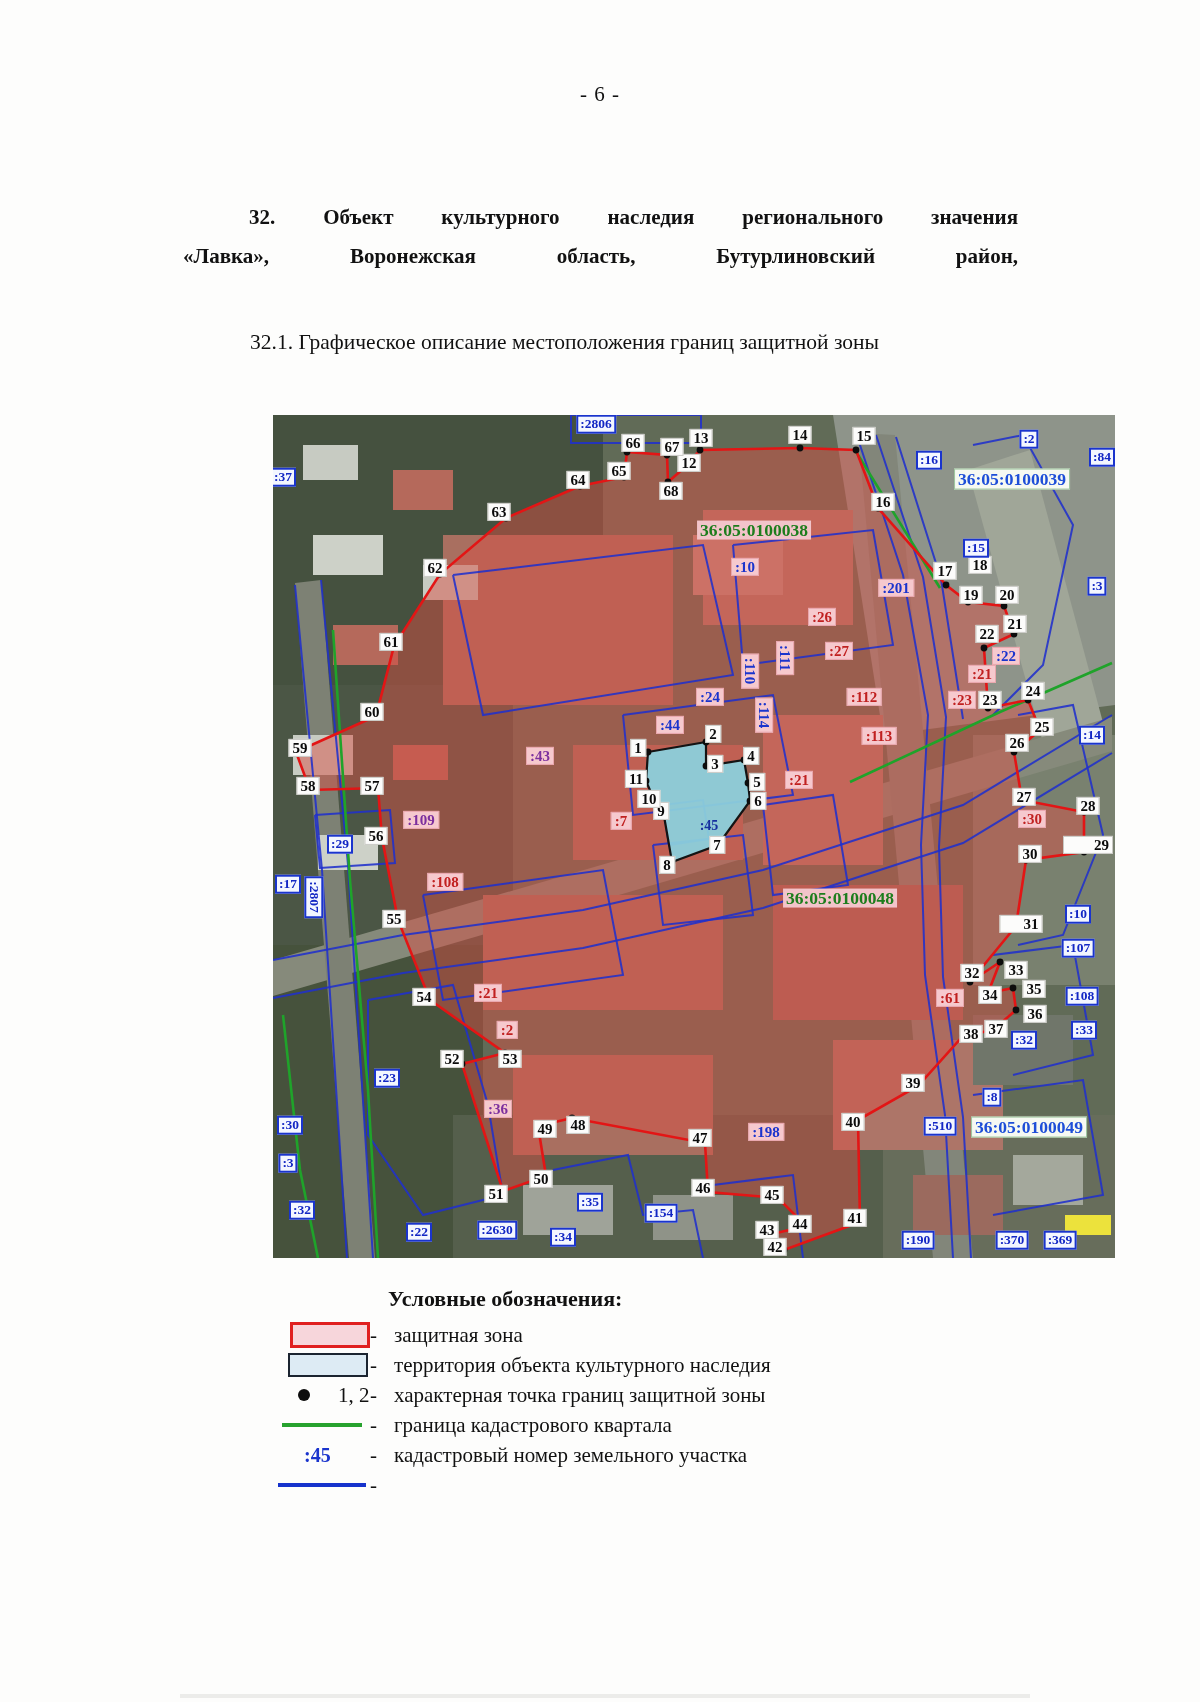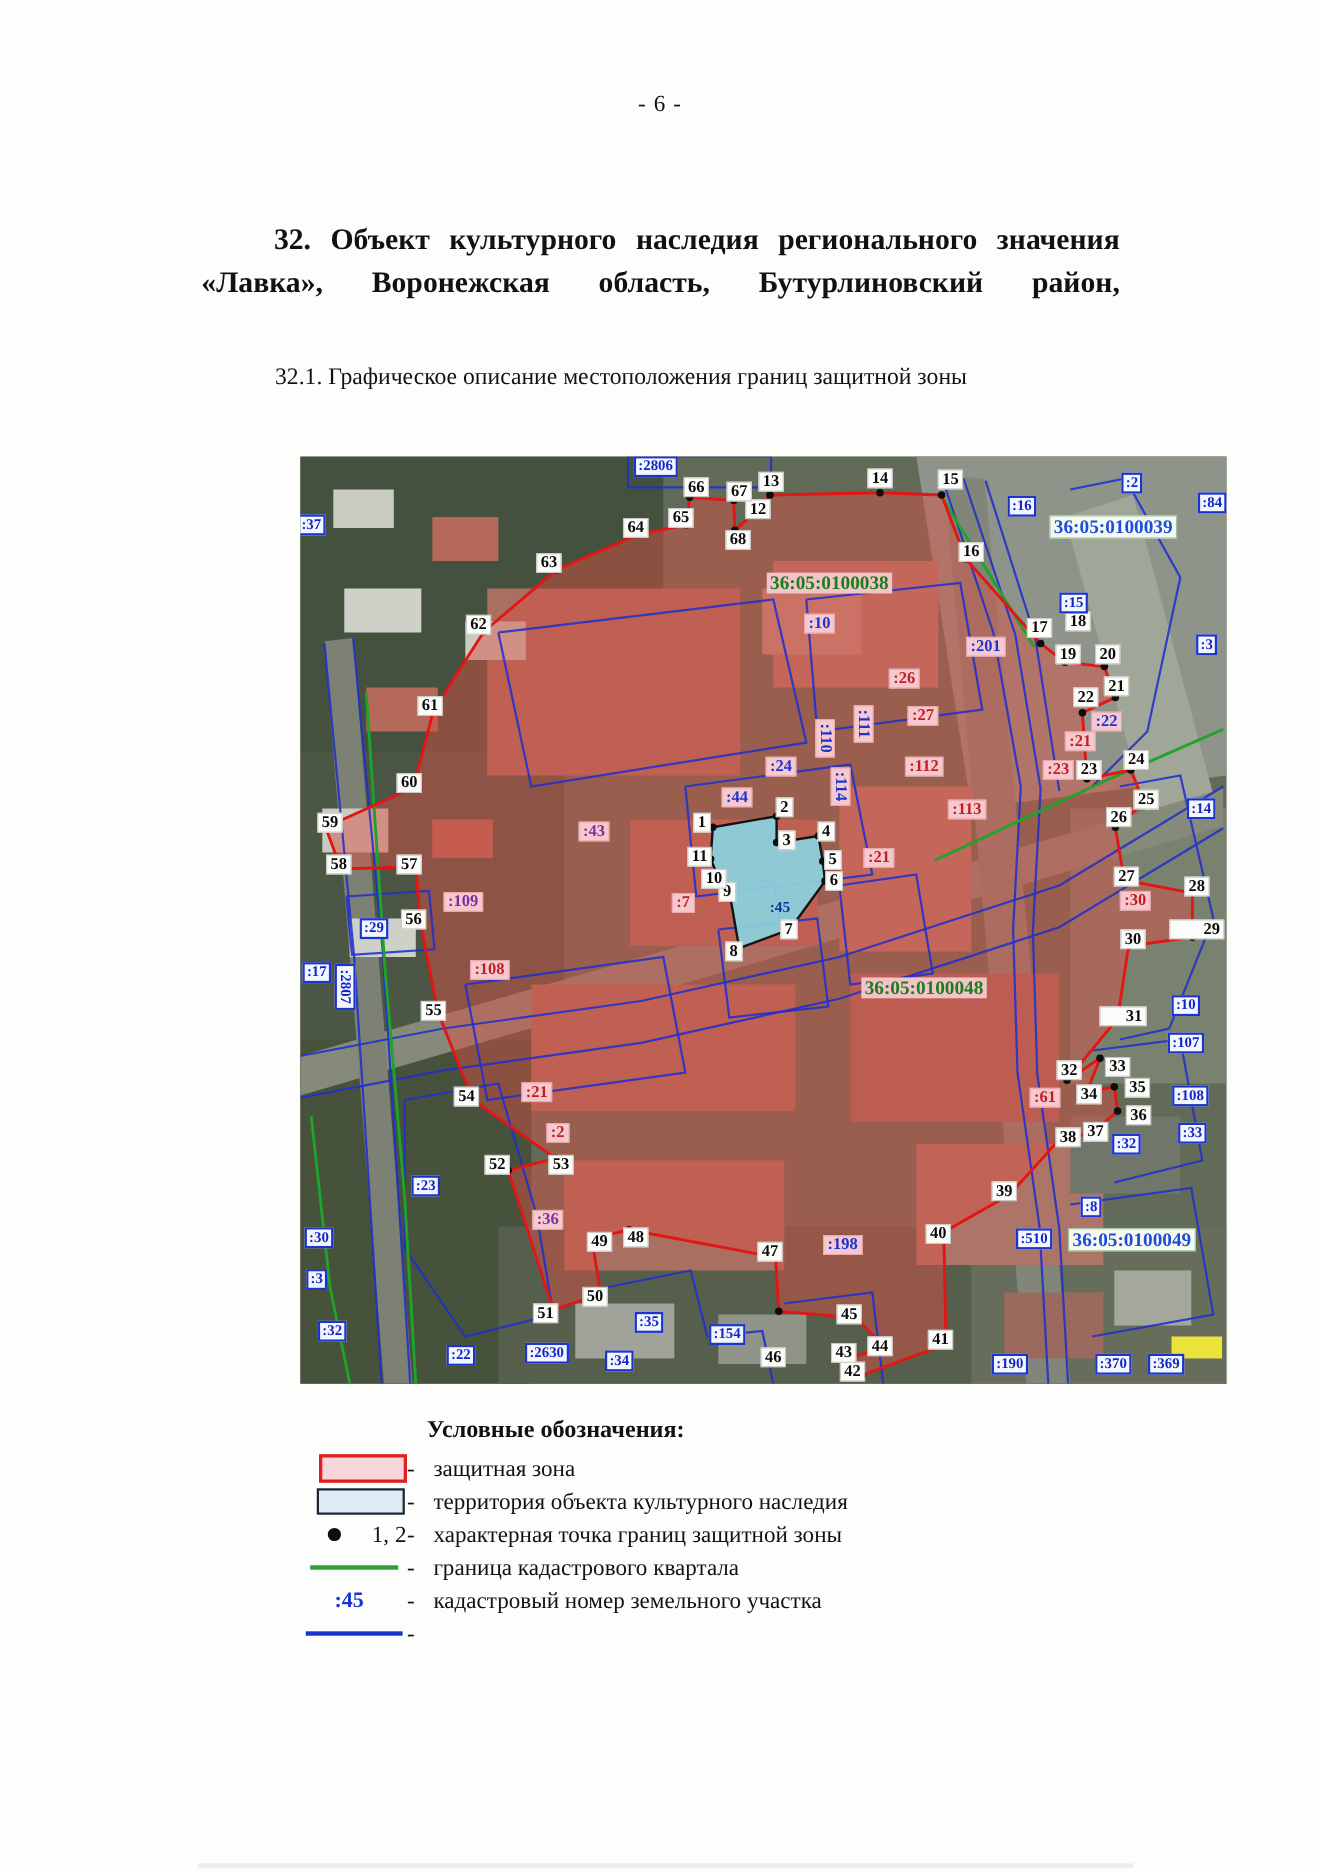--- a/index.html
+++ b/index.html
@@ -1,18 +1,18 @@
 <!DOCTYPE html>
 <html><head>
 <meta charset="utf-8">
 <style>
   html,body{margin:0;padding:0;}
   body{width:1200px;height:1702px;background:#fdfdfc;position:relative;font-family:"Liberation Serif",serif;color:#111;}
   .pageno{position:absolute;top:82px;left:0;width:1200px;text-align:center;font-size:21px;letter-spacing:1px;}
-  .heading{position:absolute;left:183px;top:198px;width:835px;font-weight:bold;font-size:27px;line-height:39px;}
+  .heading{position:absolute;left:183px;top:198px;width:835px;font-weight:bold;font-size:21px;line-height:39px;}
   .hl-just{text-align:justify;text-align-last:justify;}
   .hl-first{text-indent:66px;}
   .subheading{position:absolute;left:250px;top:330px;width:780px;font-size:21.5px;}
   .map{position:absolute;left:273px;top:415px;width:842px;height:843px;overflow:hidden;background:#616b57;}
   .map svg{position:absolute;left:0;top:0;}
   .maplabels{position:absolute;left:0;top:0;width:842px;height:843px;}
   .ml{position:absolute;transform:translate(-50%,-50%);font-family:"Liberation Serif",serif;font-weight:bold;
       font-size:15px;line-height:1.08;padding:0 3px;white-space:nowrap;}
   .pt{background:#fcfcfb;color:#0b0b0b;border:1px solid #c9c9c4;}
   .bl{background:#f3f6ff;color:#1226c4;border:2px solid #1a34cd;font-size:13.5px;padding:0 2px;}
@@ -224,21 +224,21 @@
       <div class="ml pt" style="left: 762px; top: 599px;">36</div>
       <div class="ml pt" style="left: 723px; top: 614px;">37</div>
       <div class="ml pt" style="left: 698px; top: 619px;">38</div>
       <div class="ml pt" style="left: 640px; top: 668px;">39</div>
       <div class="ml pt" style="left: 580px; top: 707px;">40</div>
       <div class="ml pt" style="left: 582px; top: 803px;">41</div>
       <div class="ml pt" style="left: 502px; top: 832px;">42</div>
       <div class="ml pt" style="left: 494px; top: 815px;">43</div>
       <div class="ml pt" style="left: 527px; top: 809px;">44</div>
       <div class="ml pt" style="left: 499px; top: 780px;">45</div>
-      <div class="ml pt" style="left: 430px; top: 819px;">46</div>
+      <div class="ml pt" style="left: 430px; top: 773px;">46</div>
       <div class="ml pt" style="left: 427px; top: 723px;">47</div>
       <div class="ml pt" style="left: 305px; top: 710px;">48</div>
       <div class="ml pt" style="left: 272px; top: 714px;">49</div>
       <div class="ml pt" style="left: 268px; top: 764px;">50</div>
       <div class="ml pt" style="left: 223px; top: 779px;">51</div>
       <div class="ml pt" style="left: 179px; top: 644px;">52</div>
       <div class="ml pt" style="left: 237px; top: 644px;">53</div>
       <div class="ml pt" style="left: 151px; top: 582px;">54</div>
       <div class="ml pt" style="left: 121px; top: 504px;">55</div>
       <div class="ml pt" style="left: 103px; top: 421px;">56</div>
@@ -285,21 +285,21 @@
       <div class="ml bl" style="left: 787px; top: 825px;">:369</div>
       <div class="ml blv" style="left: 41px; top: 482px;">:2807</div>
       <div class="ml pbv" style="left: 477px; top: 256px;">:110</div>
       <div class="ml pbv" style="left: 512px; top: 243px;">:111</div>
       <div class="ml pbv" style="left: 491px; top: 300px;">:114</div>
       <div class="ml pr" style="left: 549px; top: 202px;">:26</div>
       <div class="ml pr" style="left: 566px; top: 236px;">:27</div>
       <div class="ml pr" style="left: 348px; top: 406px;">:7</div>
       <div class="ml pr" style="left: 526px; top: 365px;">:21</div>
       <div class="ml pr" style="left: 172px; top: 467px;">:108</div>
-      <div class="ml pr" style="left: 567px; top: 282px;">:112</div>
+      <div class="ml pr" style="left: 591px; top: 282px;">:112</div>
       <div class="ml pr" style="left: 606px; top: 321px;">:113</div>
       <div class="ml pr" style="left: 709px; top: 259px;">:21</div>
       <div class="ml pr" style="left: 689px; top: 285px;">:23</div>
       <div class="ml pr" style="left: 759px; top: 404px;">:30</div>
       <div class="ml pr" style="left: 215px; top: 578px;">:21</div>
       <div class="ml pr" style="left: 234px; top: 615px;">:2</div>
       <div class="ml pr" style="left: 677px; top: 583px;">:61</div>
       <div class="ml pp" style="left: 267px; top: 341px;">:43</div>
       <div class="ml pp" style="left: 148px; top: 405px;">:109</div>
       <div class="ml pp" style="left: 225px; top: 694px;">:36</div>

